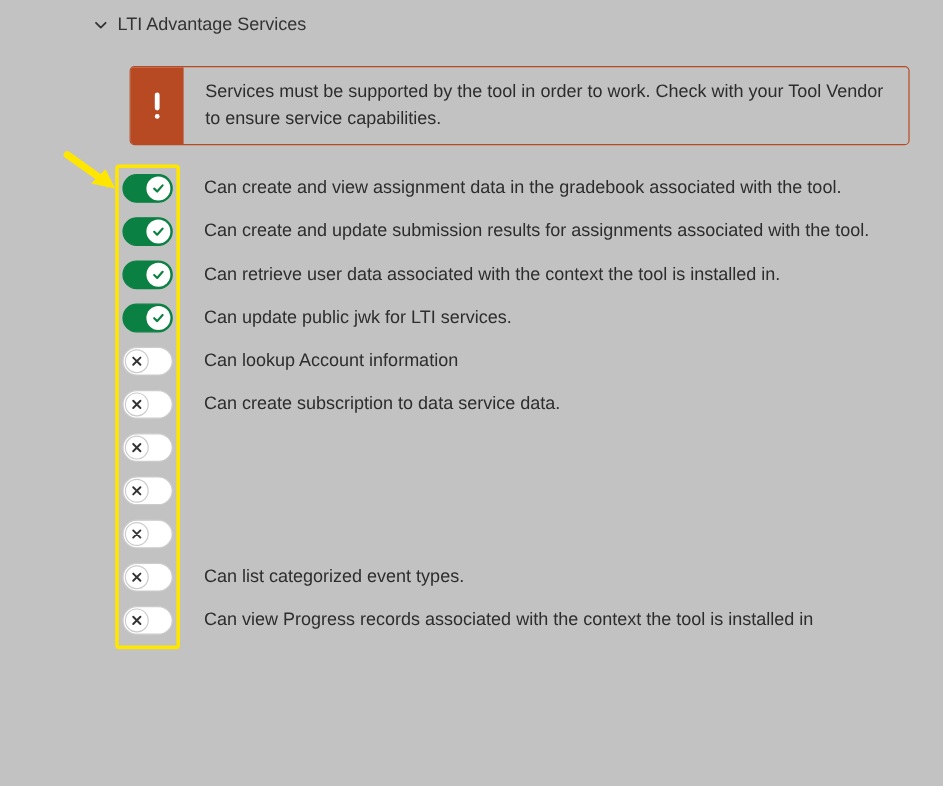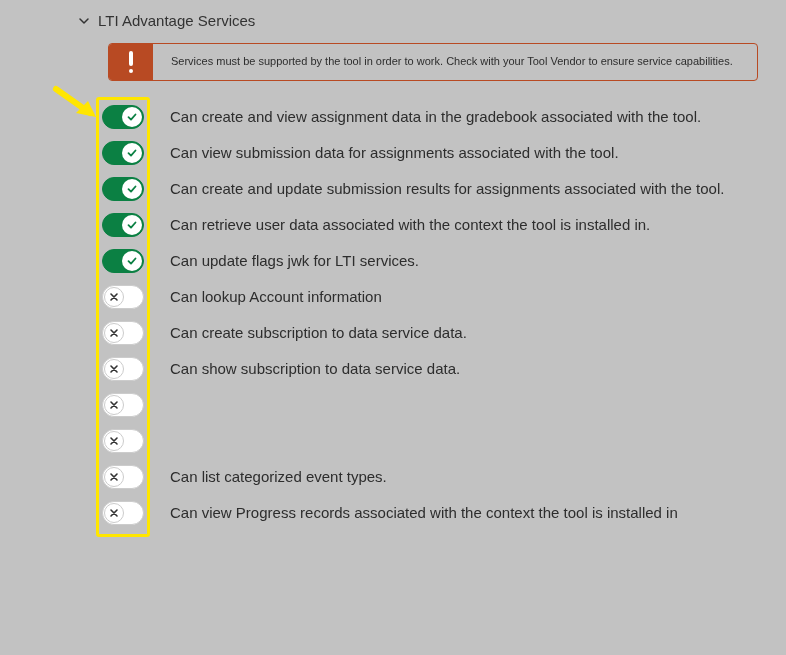--- a/index.html
+++ b/index.html
@@ -14,21 +14,21 @@
     }
     .section {
       padding: 12px 28px 0 78px;
     }
     .section-header {
       display: flex;
       align-items: center;
       gap: 8px;
       font-size: 15px;
       color: #333;
-      margin-bottom: 14px;
+      margin-bottom: 26px;
       cursor: pointer;
     }
     .chevron {
       width: 12px; height: 12px;
       display: inline-flex;
       align-items: center;
       justify-content: center;
     }
     .alert {
       display: flex;
@@ -41,21 +41,21 @@
     .alert-icon {
       background: #b84a23;
       width: 44px;
       display: flex;
       align-items: center;
       justify-content: center;
       flex-shrink: 0;
     }
     .alert-text {
       padding: 10px 18px;
-      font-size: 11px;
+      font-size: 15px;
       color: #2d2d2d;
       line-height: 1.45;
     }
     .toggle-area {
       position: relative;
       margin-left: 18px;
       padding: 4px 6px 10px 6px;
     }
     .highlight-box {
       position: absolute;
@@ -162,51 +162,41 @@
           <span class="label">Can create and view assignment data in the gradebook associated with the tool.</span>
         </div>
         <div class="row">
           <div class="toggle on">
             <div class="toggle-knob">
               <svg width="12" height="12" viewBox="0 0 12 12">
                 <path d="M2.5 6.2 L5 8.6 L9.5 3.5" stroke="#0b8043" stroke-width="1.8" fill="none" stroke-linecap="round" stroke-linejoin="round"></path>
               </svg>
             </div>
           </div>
-          <span class="label">Can view submission data for assignments associated with the tool.</span>
-        </div>
-        <div class="row">
-          <div class="toggle on">
-            <div class="toggle-knob">
-              <svg width="12" height="12" viewBox="0 0 12 12">
-                <path d="M2.5 6.2 L5 8.6 L9.5 3.5" stroke="#0b8043" stroke-width="1.8" fill="none" stroke-linecap="round" stroke-linejoin="round"></path>
-              </svg>
-            </div>
-          </div>
           <span class="label">Can create and update submission results for assignments associated with the tool.</span>
         </div>
         <div class="row">
           <div class="toggle on">
             <div class="toggle-knob">
               <svg width="12" height="12" viewBox="0 0 12 12">
                 <path d="M2.5 6.2 L5 8.6 L9.5 3.5" stroke="#0b8043" stroke-width="1.8" fill="none" stroke-linecap="round" stroke-linejoin="round"></path>
               </svg>
             </div>
           </div>
           <span class="label">Can retrieve user data associated with the context the tool is installed in.</span>
         </div>
         <div class="row">
           <div class="toggle on">
             <div class="toggle-knob">
               <svg width="12" height="12" viewBox="0 0 12 12">
                 <path d="M2.5 6.2 L5 8.6 L9.5 3.5" stroke="#0b8043" stroke-width="1.8" fill="none" stroke-linecap="round" stroke-linejoin="round"></path>
               </svg>
             </div>
           </div>
-          <span class="label">Can update flags jwk for LTI services.</span>
+          <span class="label">Can update public jwk for LTI services.</span>
         </div>
         <div class="row">
           <div class="toggle off">
             <div class="toggle-knob">
               <svg width="10" height="10" viewBox="0 0 10 10">
                 <path d="M2 2 L8 8 M8 2 L2 8" stroke="#333" stroke-width="1.6" stroke-linecap="round"></path>
               </svg>
             </div>
           </div>
           <span class="label">Can lookup Account information</span>
@@ -222,21 +212,20 @@
           <span class="label">Can create subscription to data service data.</span>
         </div>
         <div class="row">
           <div class="toggle off">
             <div class="toggle-knob">
               <svg width="10" height="10" viewBox="0 0 10 10">
                 <path d="M2 2 L8 8 M8 2 L2 8" stroke="#333" stroke-width="1.6" stroke-linecap="round"></path>
               </svg>
             </div>
           </div>
-          <span class="label">Can show subscription to data service data.</span>
         </div>
         <div class="row">
           <div class="toggle off">
             <div class="toggle-knob">
               <svg width="10" height="10" viewBox="0 0 10 10">
                 <path d="M2 2 L8 8 M8 2 L2 8" stroke="#333" stroke-width="1.6" stroke-linecap="round"></path>
               </svg>
             </div>
           </div>
         </div>

